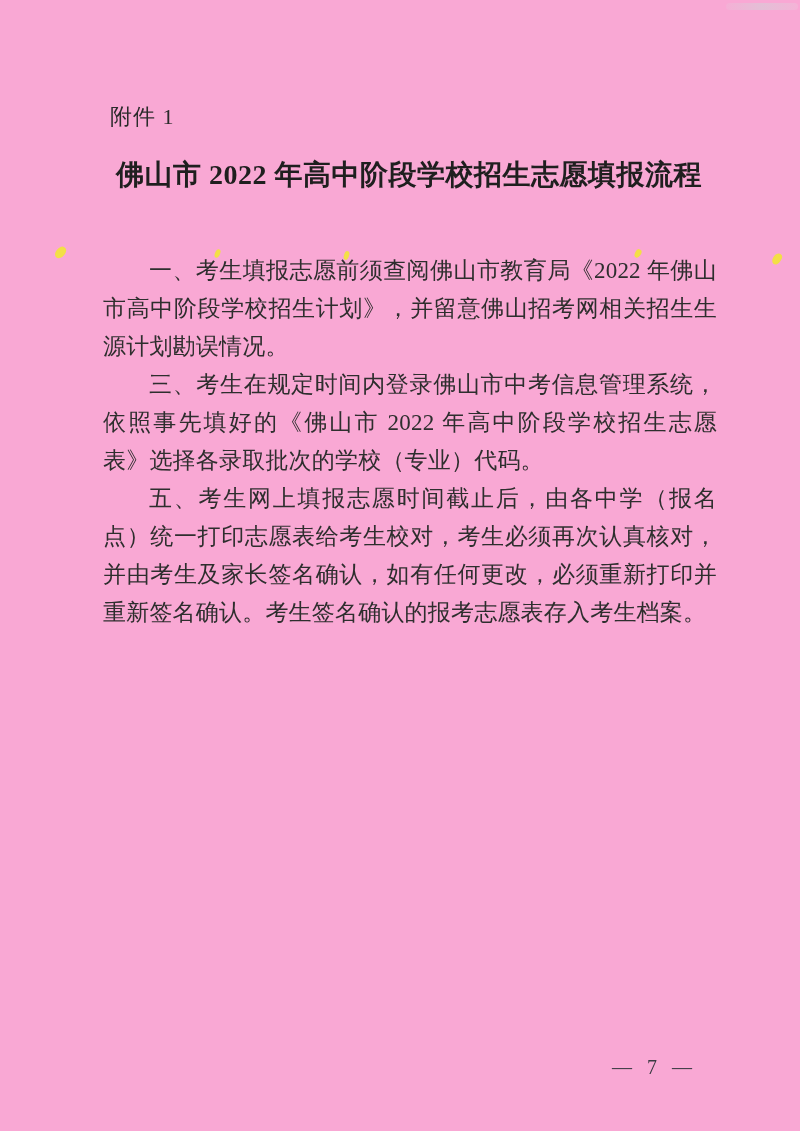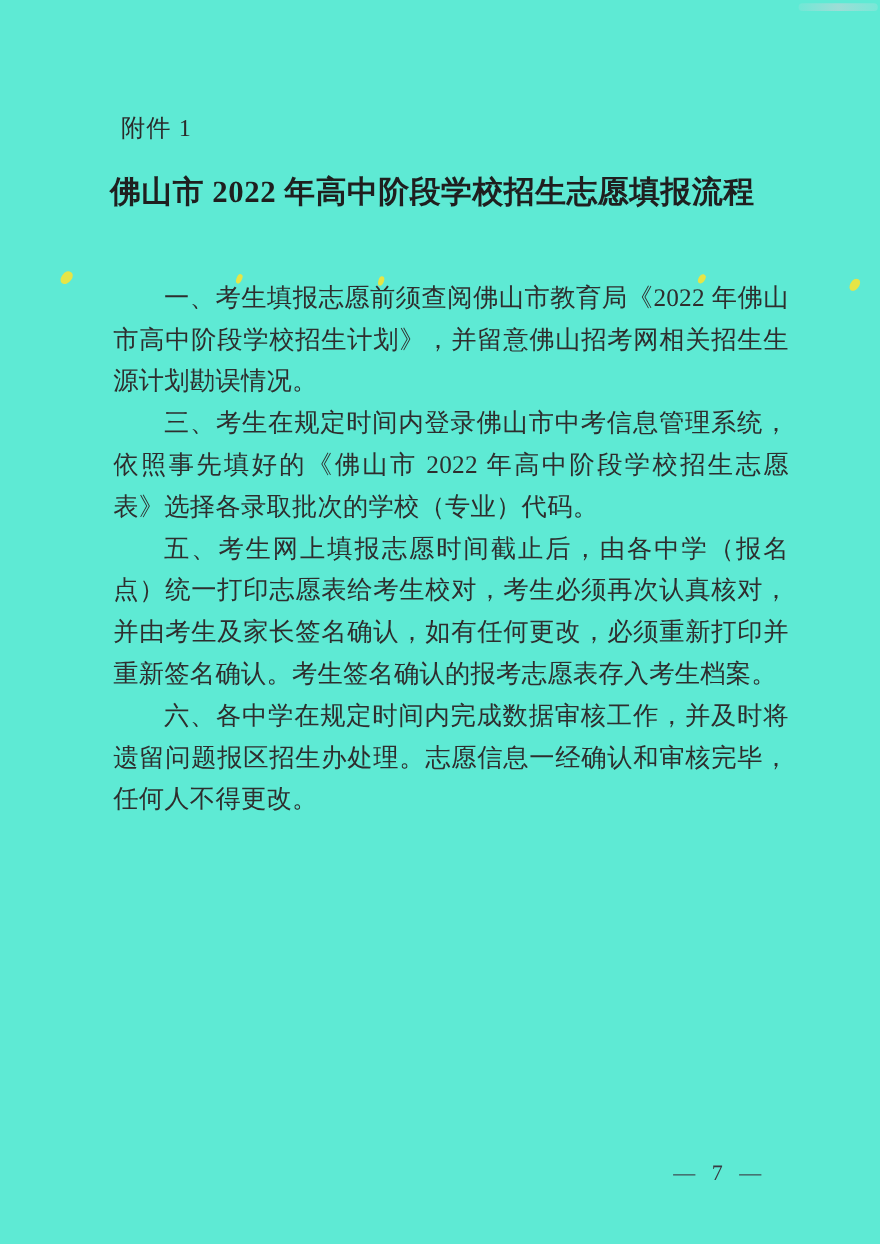--- a/index.html
+++ b/index.html
@@ -22,21 +22,21 @@
     font-size: 22px;
     color: #2b2b2b;
     letter-spacing: 1px;
     white-space: nowrap;
   }
   .doc-title {
     position: absolute;
     left: 100px;
     top: 156px;
     width: 618px;
-    text-align: left;
+    text-align: center;
     font-size: 28px;
     font-weight: bold;
     color: #1f1f1f;
     letter-spacing: 0.5px;
     white-space: nowrap;
   }
   .doc-body {
     position: absolute;
     left: 103px;
     top: 252px;
@@ -80,38 +80,37 @@
     top: 3px;
     width: 72px;
     height: 7px;
     background: linear-gradient(90deg, rgba(220,220,224,0.15), rgba(210,210,216,0.55), rgba(225,225,228,0.2));
     border-radius: 4px;
   }
 </style>
 </head>
 <body>
 
-<div class="page" style="background: #5eead4;">
+<div class="page" style="background: #f9a8d4;">
 
   <div class="artifact-layer">
     <div class="scan-streak"></div>
 
   <div class="speck" style="left: 56px; top: 246px; width: 9px; height: 13px; background: rgb(242, 228, 58); transform: rotate(35deg);"></div>
       <div class="speck" style="left: 773px; top: 253px; width: 8px; height: 12px; background: rgb(242, 228, 58); transform: rotate(30deg);"></div>
       <div class="speck" style="left: 215px; top: 249px; width: 5px; height: 9px; background: rgb(242, 228, 58); transform: rotate(20deg);"></div>
       <div class="speck" style="left: 344px; top: 251px; width: 5px; height: 9px; background: rgb(242, 228, 58); transform: rotate(15deg);"></div>
       <div class="speck" style="left: 635px; top: 249px; width: 6px; height: 9px; background: rgb(242, 228, 58); transform: rotate(25deg);"></div>
     </div>
 
   <div class="attachment-label">附件 1</div>
 
   <div class="doc-title">佛山市 2022 年高中阶段学校招生志愿填报流程</div>
 
   <div class="doc-body" style="color: rgb(46, 46, 46);">
     <p>一、考生填报志愿前须查阅佛山市教育局《2022 年佛山市高中阶段学校招生计划》，并留意佛山招考网相关招生生源计划勘误情况。</p>
     <p>三、考生在规定时间内登录佛山市中考信息管理系统，依照事先填好的《佛山市 2022 年高中阶段学校招生志愿表》选择各录取批次的学校（专业）代码。</p>
     <p>五、考生网上填报志愿时间截止后，由各中学（报名点）统一打印志愿表给考生校对，考生必须再次认真核对，并由考生及家长签名确认，如有任何更改，必须重新打印并重新签名确认。考生签名确认的报考志愿表存入考生档案。</p>
-    <p>六、各中学在规定时间内完成数据审核工作，并及时将遗留问题报区招生办处理。志愿信息一经确认和审核完毕，任何人不得更改。</p>
   </div>
 
   <div class="page-number">— 7 —</div>
 
 </div>
 
 </body></html>

